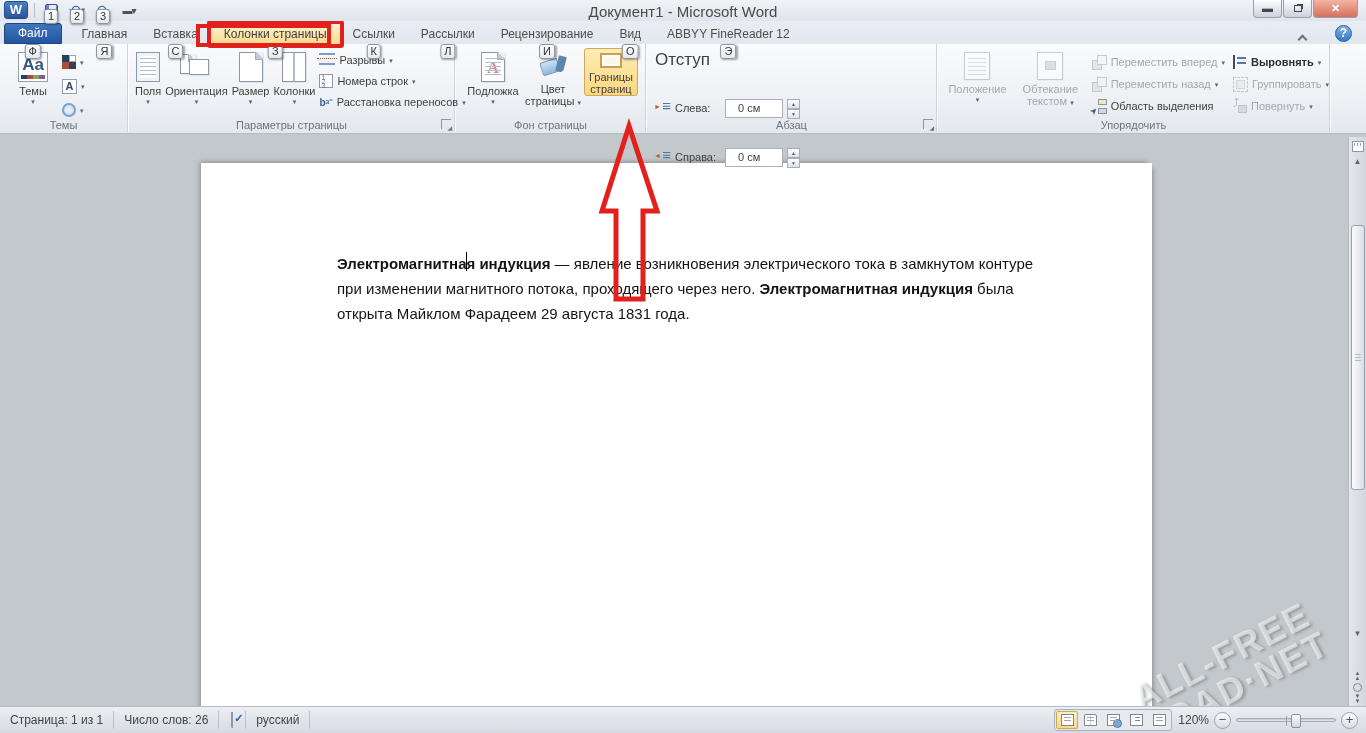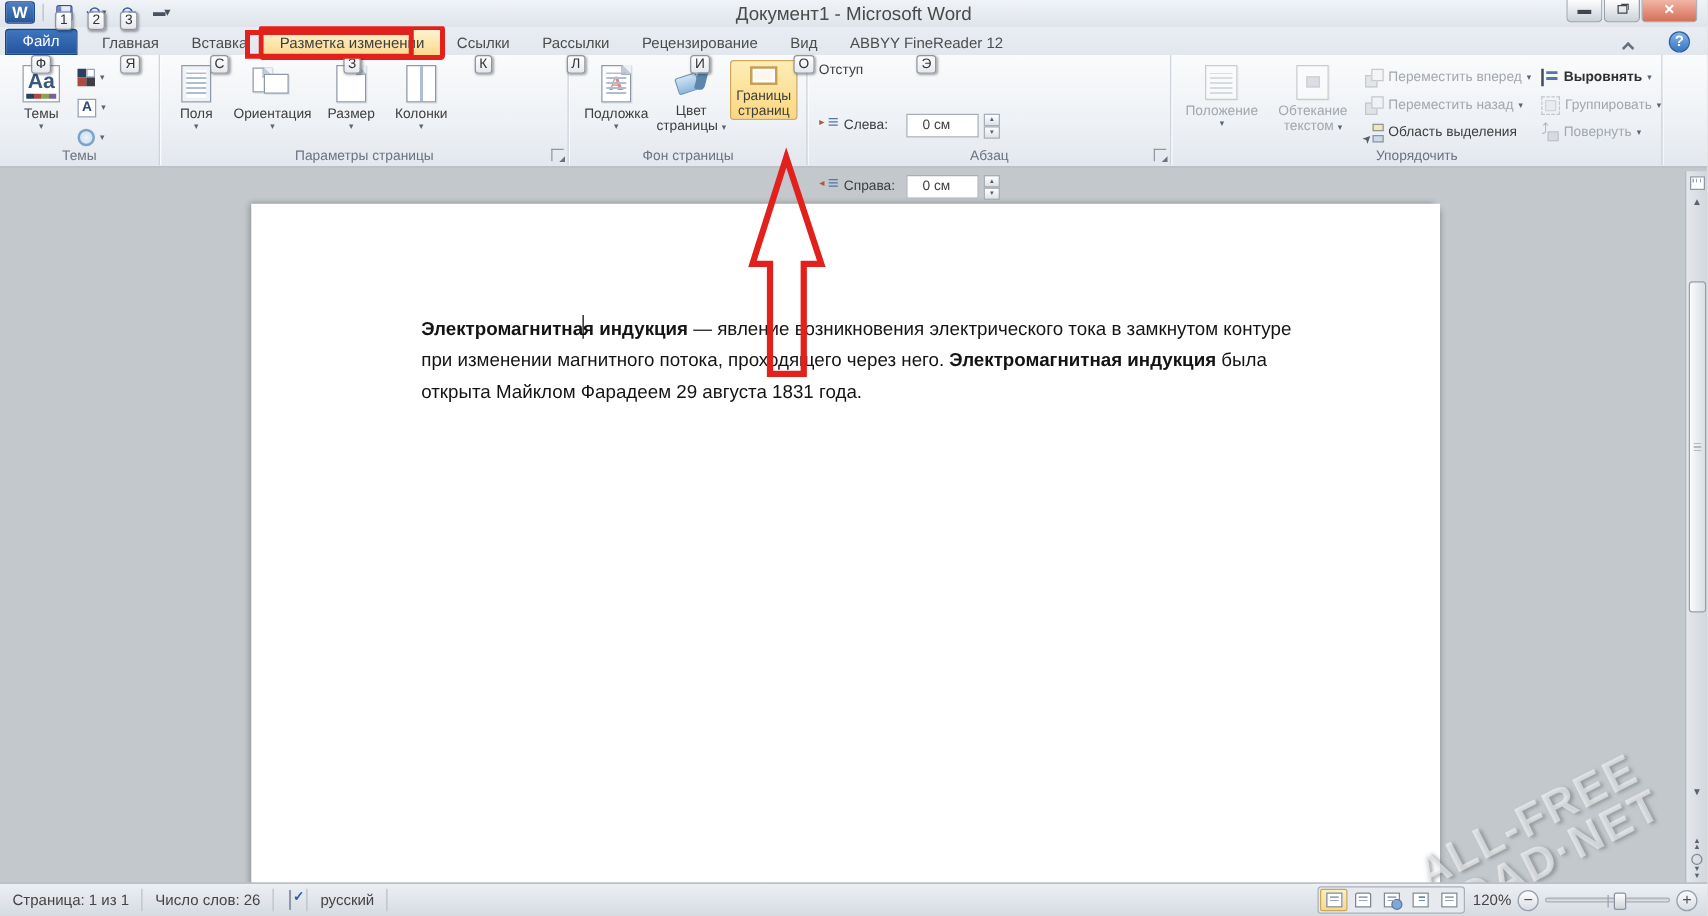--- a/index.html
+++ b/index.html
@@ -226,21 +226,21 @@
     </div>
     <div class="tab">
       <span>Главная</span>
       <span class="keytip tab-keytip">Я</span>
     </div>
     <div class="tab">
       <span>Вставка</span>
       <span class="keytip tab-keytip">С</span>
     </div>
     <div class="tab tab-highlight">
-      <span>Разметка изменении</span>
+      <span>Колонки страницы</span>
       <span class="keytip tab-keytip">З</span>
     </div>
     <div class="tab">
       <span>Ссылки</span>
       <span class="keytip tab-keytip">К</span>
     </div>
     <div class="tab">
       <span>Рассылки</span>
       <span class="keytip tab-keytip">Л</span>
     </div>
@@ -310,20 +310,37 @@
       </div>
       <div class="bigbtn" style="width:48px">
         <div class="bicon pg fold"></div>
         <div class="blabel">Размер</div>
         <div class="dd">▾</div>
       </div>
       <div class="bigbtn" style="width:56px">
         <div class="bicon pg" style="background:linear-gradient(90deg,#fff 45%,#aebdd4 45% 55%,#fff 55%)"></div>
         <div class="blabel">Колонки</div>
         <div class="dd">▾</div>
+      </div>
+      <div style="display:flex;flex-direction:column;gap:1px;padding-top:2px">
+        <div class="smallbtn">
+          <span class="brkic sicon"></span>
+          <span class="slabel">Разрывы</span>
+          <span class="dd">▾</span>
+        </div>
+        <div class="smallbtn">
+          <span class="lnic sicon">1<br>2<br>3</span>
+          <span class="slabel">Номера строк</span>
+          <span class="dd">▾</span>
+        </div>
+        <div class="smallbtn">
+          <span class="hyic sicon">bᵃ⁻</span>
+          <span class="slabel">Расстановка переносов</span>
+          <span class="dd">▾</span>
+        </div>
       </div>
     </div>
     <div class="grouplabel">Параметры страницы</div>
     <div class="launcher"></div>
   </div>
 
   <div class="rgroup" style="left:456px;width:190px">
     <div style="display:flex;gap:0;padding:4px 0 0 8px">
       <div class="bigbtn" style="width:58px">
         <div class="bicon pg lines fold">
@@ -343,21 +360,21 @@
         <div class="bicon pb-page"></div>
         <div class="blabel">Границы страниц</div>
       </div>
     </div>
     <div class="grouplabel">Фон страницы</div>
   </div>
 
   <div class="rgroup" style="left:647px;width:290px">
     <div style="display:flex;gap:14px;padding:6px 0 0 8px">
       <div>
-        <div style="font-size:11px;color:#3e3e3e;margin-bottom:18px">Отступ</div>
+        <div style="font-size:17px;color:#3e3e3e;margin-bottom:18px">Отступ</div>
         <div class="pararow">
           <span class="indicon sicon"></span>
           <span style="width:46px">Слева:</span>
           <span class="pinput">0 см</span>
           <span class="spin">
               <b>▲</b>
               <b>▼</b>
             </span>
         </div>
         <div class="pararow">

